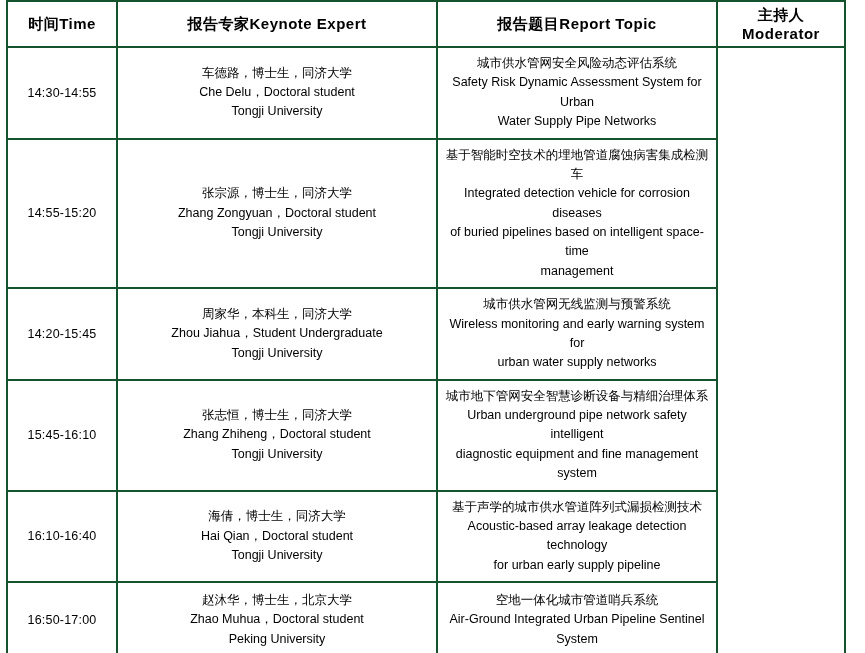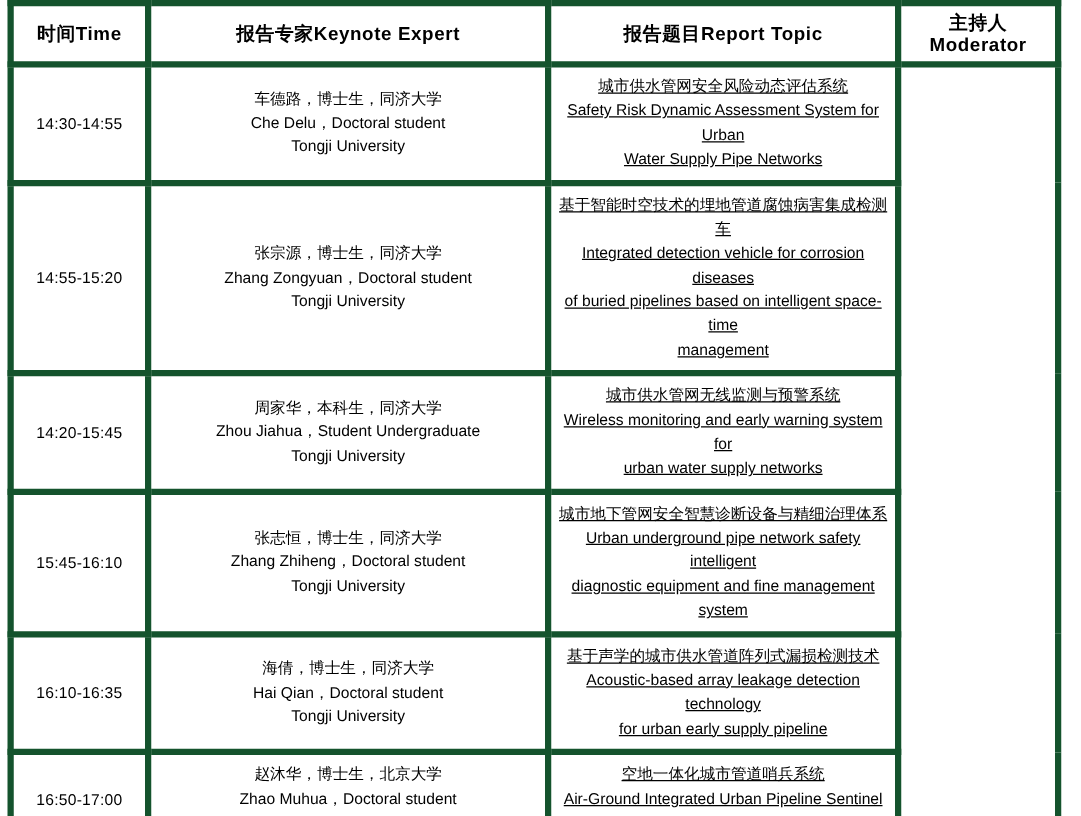--- a/index.html
+++ b/index.html
@@ -27,21 +27,21 @@
     margin: 0 0 0 6px;
     background: #ffffff;
   }
   table.schedule col.c-time   { width: 110px; }
   table.schedule col.c-expert { width: 320px; }
   table.schedule col.c-topic  { width: 280px; }
   table.schedule col.c-mod    { width: 128px; }
 
   table.schedule th,
   table.schedule td {
-    border: 5px solid #14532d;
+    border: 2px solid #14532d;
     vertical-align: middle;
     text-align: center;
     padding: 6px 6px;
   }
   table.schedule thead th {
     font-size: 15px;
     font-weight: bold;
     letter-spacing: 0.5px;
     height: 34px;
     padding: 4px 4px;
@@ -55,21 +55,20 @@
     font-size: 12.5px;
     line-height: 1.55;
   }
   td.expert-cell .line,
   td.topic-cell .line {
     display: block;
   }
   td.topic-cell {
     padding-left: 10px;
     padding-right: 10px;
-    text-decoration: underline;
   }
   td.expert-cell {
     padding-left: 10px;
     padding-right: 10px;
   }
   td.mod-cell {
     font-size: 12.5px;
   }
   tbody tr { height: 76px; }
 </style>
@@ -145,21 +144,21 @@
           <span class="line">Tongji University</span>
         </td>
         <td class="topic-cell">
           <span class="line">城市地下管网安全智慧诊断设备与精细治理体系</span>
           <span class="line">Urban underground pipe network safety intelligent</span>
           <span class="line">diagnostic equipment and fine management system</span>
         </td>
       </tr>
 
       <tr>
-        <td class="time-cell">16:10-16:35</td>
+        <td class="time-cell">16:10-16:40</td>
         <td class="expert-cell">
           <span class="line">海倩，博士生，同济大学</span>
           <span class="line">Hai Qian，Doctoral student</span>
           <span class="line">Tongji University</span>
         </td>
         <td class="topic-cell">
           <span class="line">基于声学的城市供水管道阵列式漏损检测技术</span>
           <span class="line">Acoustic-based array leakage detection technology</span>
           <span class="line">for urban early supply pipeline</span>
         </td>

